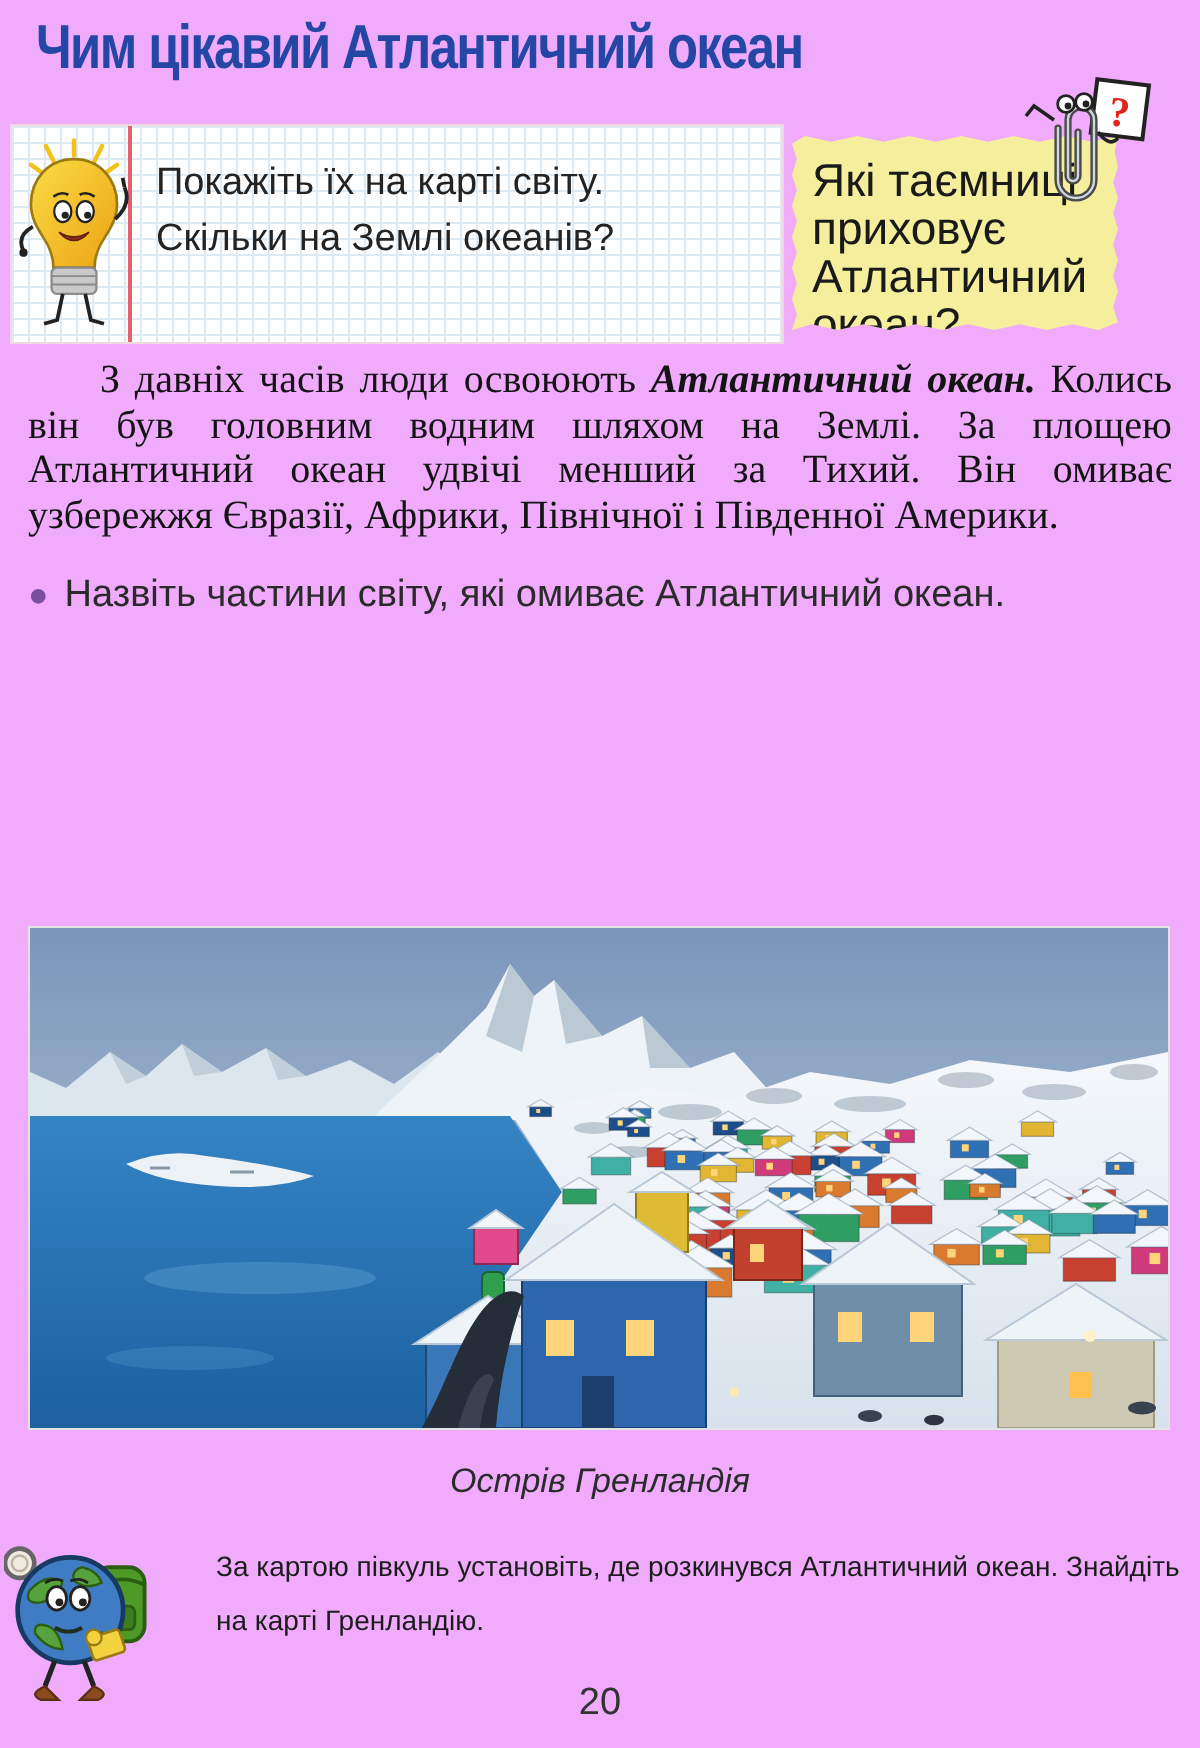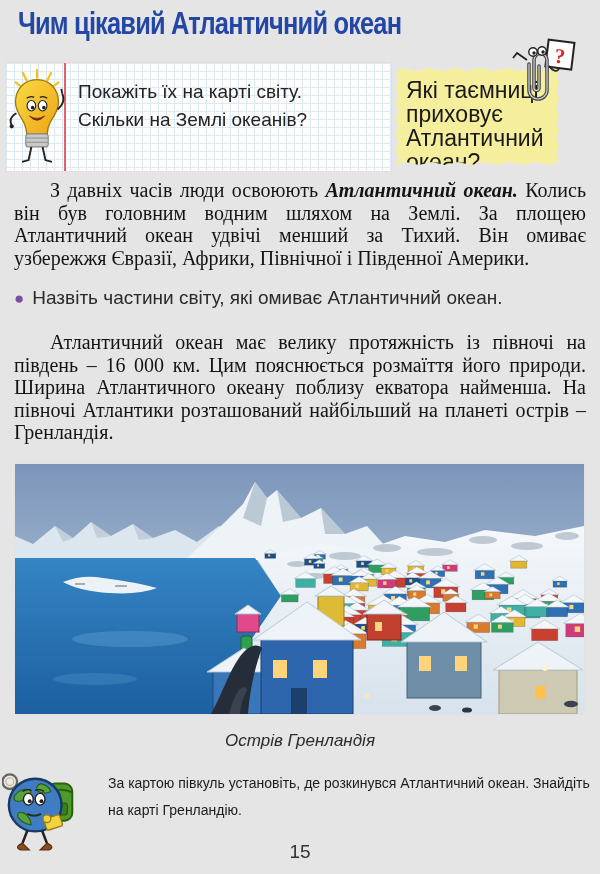--- a/index.html
+++ b/index.html
@@ -1,16 +1,16 @@
 <!DOCTYPE html>
 <html lang="uk"><head>
 <meta charset="utf-8">
 <style>
   html,body{margin:0;padding:0;background:#ffffff;}
-  .page{position:relative;width:600px;height:874px;background:#e5e5e5;overflow:hidden;
+  .page{position:relative;width:600px;height:874px;background:#f0abfc;overflow:hidden;
         font-family:"Liberation Sans",sans-serif;}
   
   .title{position:absolute;left:18px;top:6px;margin:0;font-size:31px;font-weight:bold;
          color:#2447a6;letter-spacing:-1px;transform:scaleX(.82);transform-origin:left top;
          white-space:nowrap;font-family:"Liberation Sans",sans-serif;}
   
   .warmup{position:absolute;left:5px;top:62px;width:385px;height:108px;
           background-color:#fefefe;border:1px solid #edd9de;
           background-image:linear-gradient(#dcé 1px,transparent 1px);}
   .warmup{background-image:
@@ -116,21 +116,20 @@
     <circle cx="37" cy="15" r="1.7" fill="#222"></circle>
       <circle cx="46" cy="14" r="1.7" fill="#222"></circle>
   </svg>
 
   <p class="para p1"><span>З давніх часів люди освоюють </span><span class="term">Атлантичний океан.</span><span> Колись він був головним водним шляхом на Землі. За площею Атлантичний океан удвічі менший за Тихий. Він омиває узбережжя Євразії, Африки, Північної і Південної Америки.</span></p>
 
   <div class="bullet-row">
     <span class="bullet-marker">●</span><span>Назвіть частини світу, які омиває Атлантичний океан.</span>
   </div>
 
-  <p class="para p2">Атлантичний океан має велику протяжність із півночі на південь – 16 000 км. Цим пояснюється розмаїття його природи. Ширина Атлантичного океану поблизу екватора найменша. На півночі Атлантики розташований найбільший на планеті острів – Гренландія.</p>
 
   <div class="photo">
     <svg width="569" height="250" viewBox="0 0 569 250">
       <defs>
         <linearGradient id="skyG" x1="0" y1="0" x2="0" y2="1">
           <stop offset="0" stop-color="#7b95ba"></stop>
             <stop offset="0.65" stop-color="#aabdd2"></stop>
           <stop offset="1" stop-color="#cfdbe6"></stop>
         </linearGradient>
         <linearGradient id="seaG" x1="0" y1="0" x2="0" y2="1">
@@ -556,14 +555,14 @@
     <g transform="rotate(-18 52 64)">
       <rect x="44" y="58" width="17" height="12" rx="2" fill="#f2d23e" stroke="#9a7a12" stroke-width="1.4"></rect>
     </g>
     <circle cx="46" cy="60" r="4" fill="#f2d23e" stroke="#9a7a12" stroke-width="1.2"></circle>
     <path d="M26,72 l-5,13 M41,72 l5,13" fill="none" stroke="#222" stroke-width="2.6"></path>
     <path d="M21,85 q-9,4 -2,7 l9,0 z" fill="#8a4b1f" stroke="#5a2e10" stroke-width="1.2"></path>
     <path d="M46,85 q9,4 2,7 l-9,0 z" fill="#8a4b1f" stroke="#5a2e10" stroke-width="1.2"></path>
   </svg>
   <div class="task-text">За картою півкуль установіть, де розкинувся Атлантичний океан. Знайдіть на карті Гренландію.</div>
 
-  <div class="page-number">15</div>
+  <div class="page-number">20</div>
 </div>
 
 </body></html>

